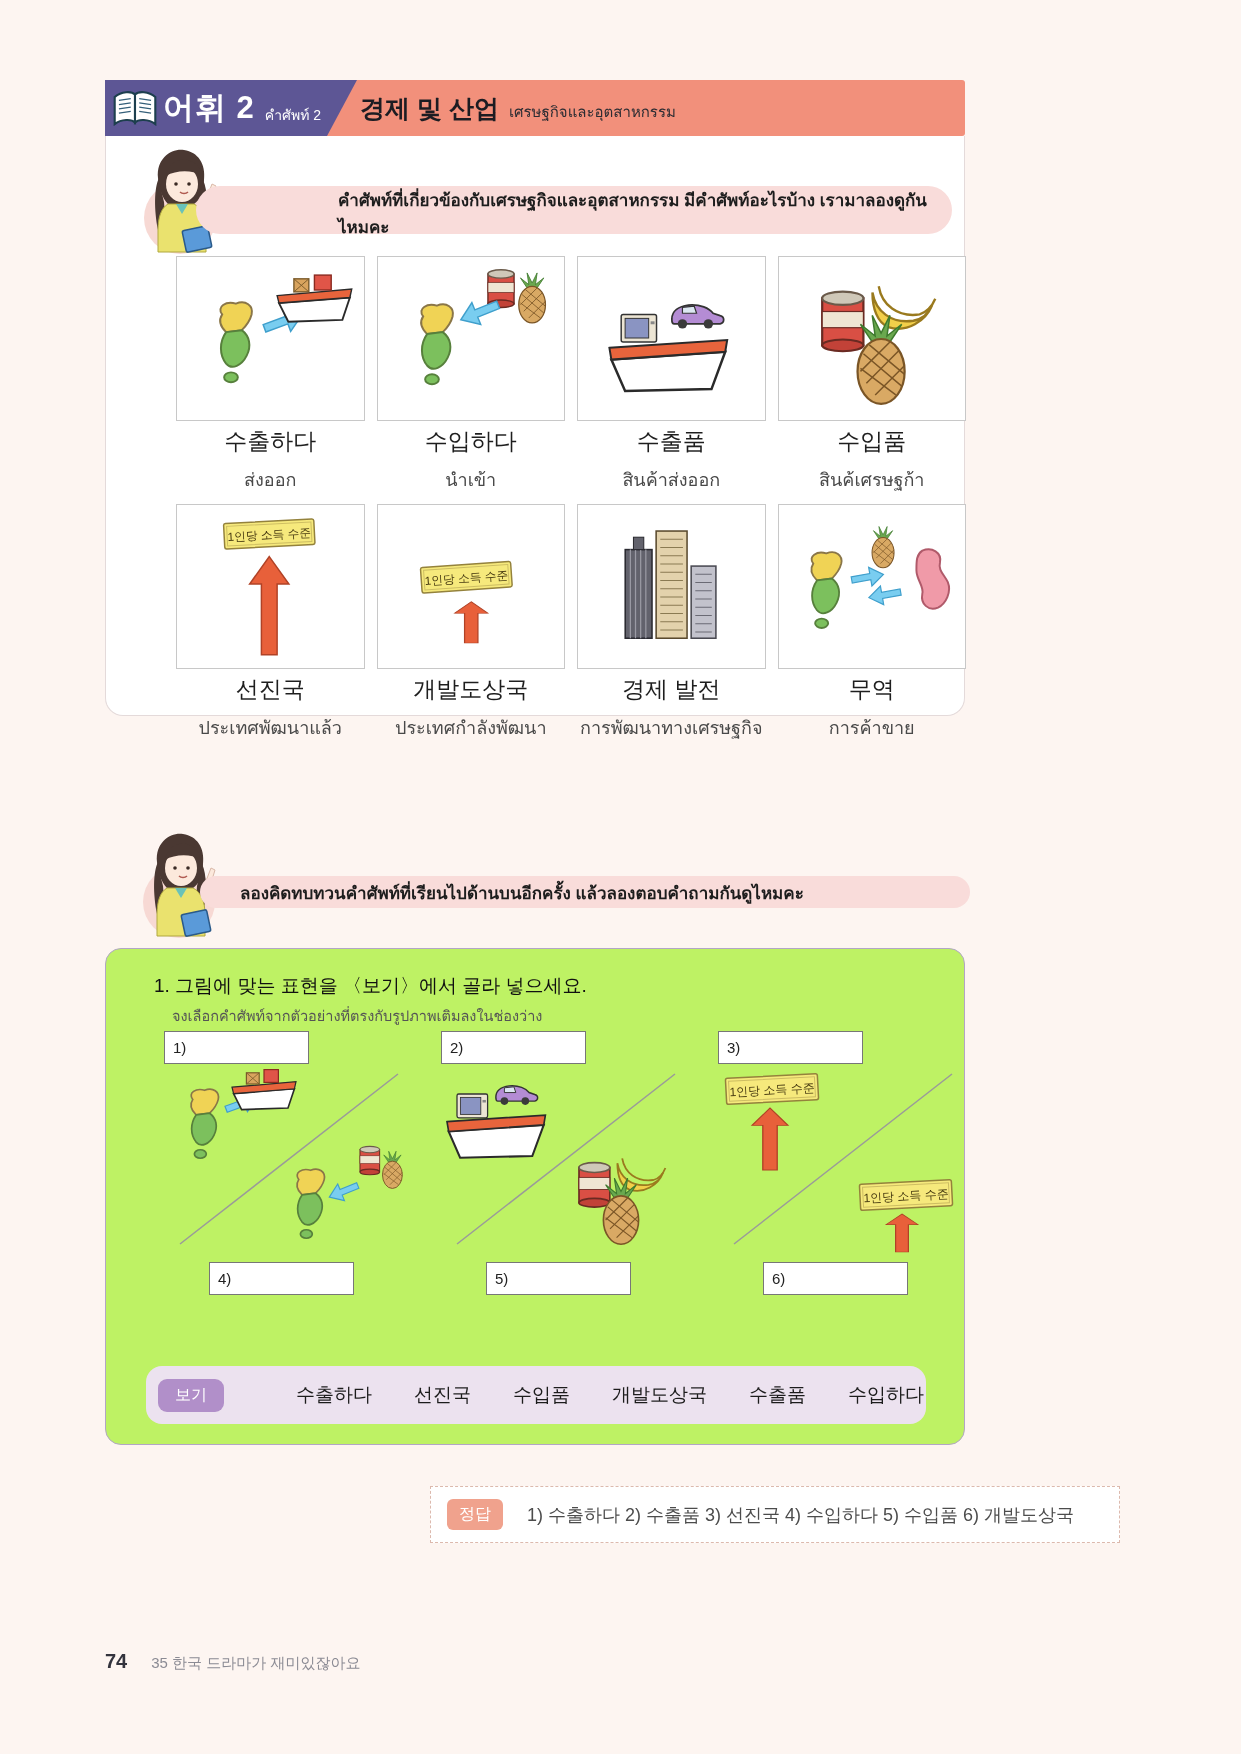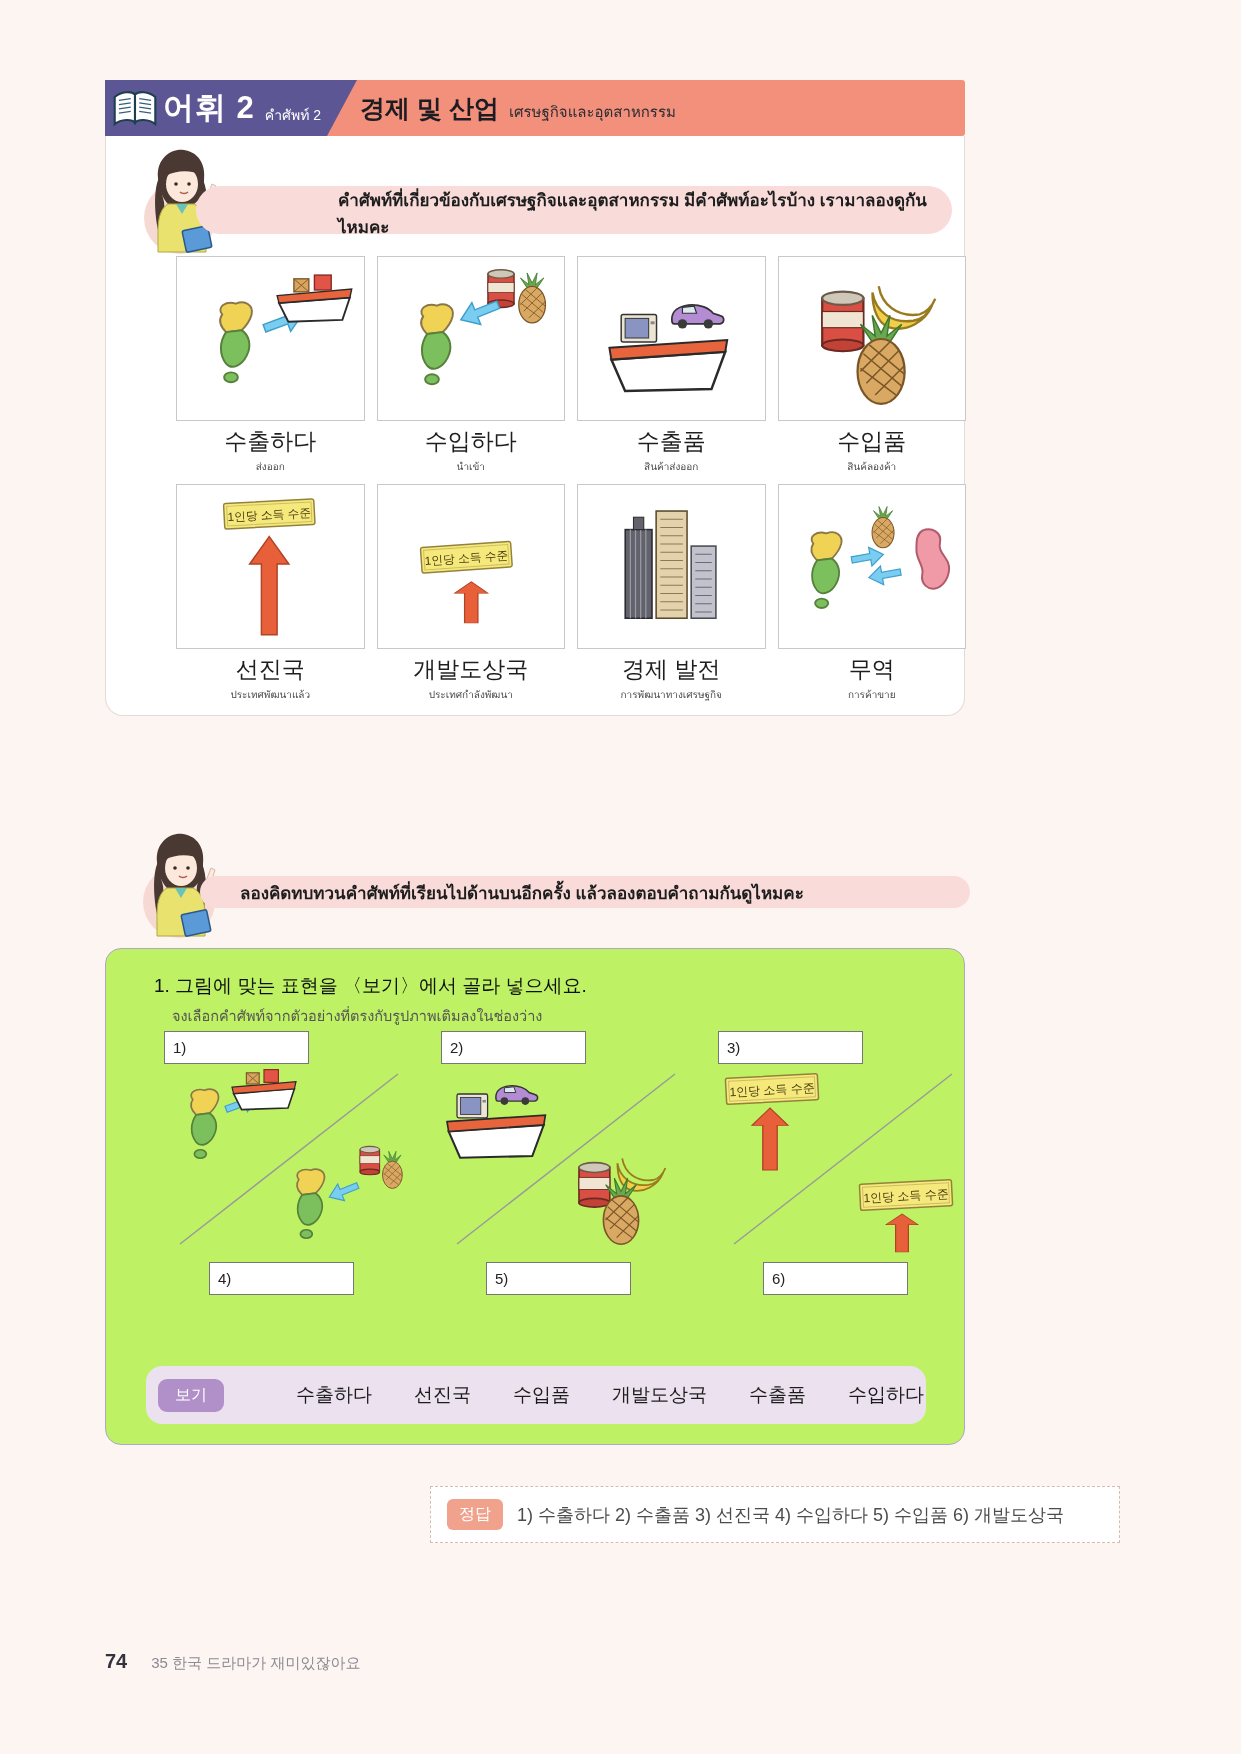--- a/index.html
+++ b/index.html
@@ -26,21 +26,21 @@
   .bubble1 { position:absolute; left:90px; top:50px; right:12px; height:48px; background:#f9dcda;
     border-radius:26px; display:flex; align-items:flex-start; padding-left:142px; }
   .bubble-text { font-size:17px; font-weight:bold; color:#1d1d1d; }
   .vgrid { position:absolute; left:70px; top:120px; width:790px; display:grid;
     grid-template-columns:repeat(4,1fr); column-gap:12px; row-gap:10px; }
   .vitem { text-align:center; }
   .vbox { height:165px; background:#fff; border:1px solid #c8c8c8; display:flex;
     align-items:center; justify-content:center; }
   .vbox svg { width:100%; height:100%; }
   .vko { font-size:23px; color:#1e1e1e; margin-top:5px; }
-  .vth { font-size:10px; color:#494949; margin-top:2px; }
+  .vth { font-size:18px; color:#494949; margin-top:8px; }
 
   
   .t2 { left:127px; top:828px; }
   .bubble2 { position:absolute; left:200px; top:876px; width:770px; height:32px; background:#f9dcda;
     border-radius:26px; display:flex; align-items:center; padding-left:40px; }
 
   
   .ecard { position:absolute; left:105px; top:948px; width:860px; height:497px; background:#bef264;
     border:1.5px solid #b2a6c6; border-radius:16px; }
   .etitle { margin:24px 0 0 48px; font-size:19px; color:#101010; }
@@ -53,21 +53,21 @@
   .part { width:252px; height:192px; }
 
   .boki { position:absolute; left:40px; top:417px; width:780px; height:58px; background:#ece2ef;
     border-radius:16px; display:flex; align-items:center; }
   .boki-badge { position:absolute; left:12px; top:13px; background:#b18fc9; color:#fff;
     font-size:16px; padding:6px 17px; border-radius:9px;text-align:center; }
   .boki-words { margin-left:150px; display:flex; gap:42px; font-size:19px; color:#1c1c1c; }
 
   
   .ans { position:absolute; left:430px; top:1486px; width:690px; height:57px; background:#fff;
-    border:1px dashed #dcb9ad; display:flex; align-items:center; gap:14px; padding-left:16px; }
+    border:1px dashed #dcb9ad; display:flex; align-items:center; gap:24px; padding-left:16px; }
   .ans-badge { background:#f0a28d; color:#fff; font-size:16px; padding:5px 12px; border-radius:6px; }
   .ans-text { font-size:18px; color:#4c4c4c; }
   .footer { position:absolute; left:105px; top:1650px; display:flex; align-items:baseline; gap:24px; }
   .fpage { font-size:20px; font-weight:bold; color:#33333d; }
   .flesson { font-size:15px; color:#8b8b94; }
 </style>
 </head>
 <body>
 
 <svg width="0" height="0" style="position:absolute" aria-hidden="true">
@@ -226,21 +226,21 @@
 
       <div class="vitem">
         <div class="vbox">
           <svg viewBox="0 0 190 165">
             <use href="#d-can" transform="translate(44,34) scale(1.5)"></use>
             <use href="#d-banana" transform="translate(92,26) scale(1.6)"></use>
             <use href="#d-pine" transform="translate(74,56) scale(1.5)"></use>
           </svg>
         </div>
         <div class="vko">수입품</div>
-        <div class="vth">สินค้ลองค้า</div>
+        <div class="vth">สินค้เศรษฐก้า</div>
       </div>
 
       <div class="vitem">
         <div class="vbox">
           <svg viewBox="0 0 190 165">
             <use href="#d-sign" transform="translate(48,16) rotate(-3 46 13)"></use>
             <use href="#d-arrow-up" transform="translate(74,52)"></use>
           </svg>
         </div>
         <div class="vko">선진국</div>

